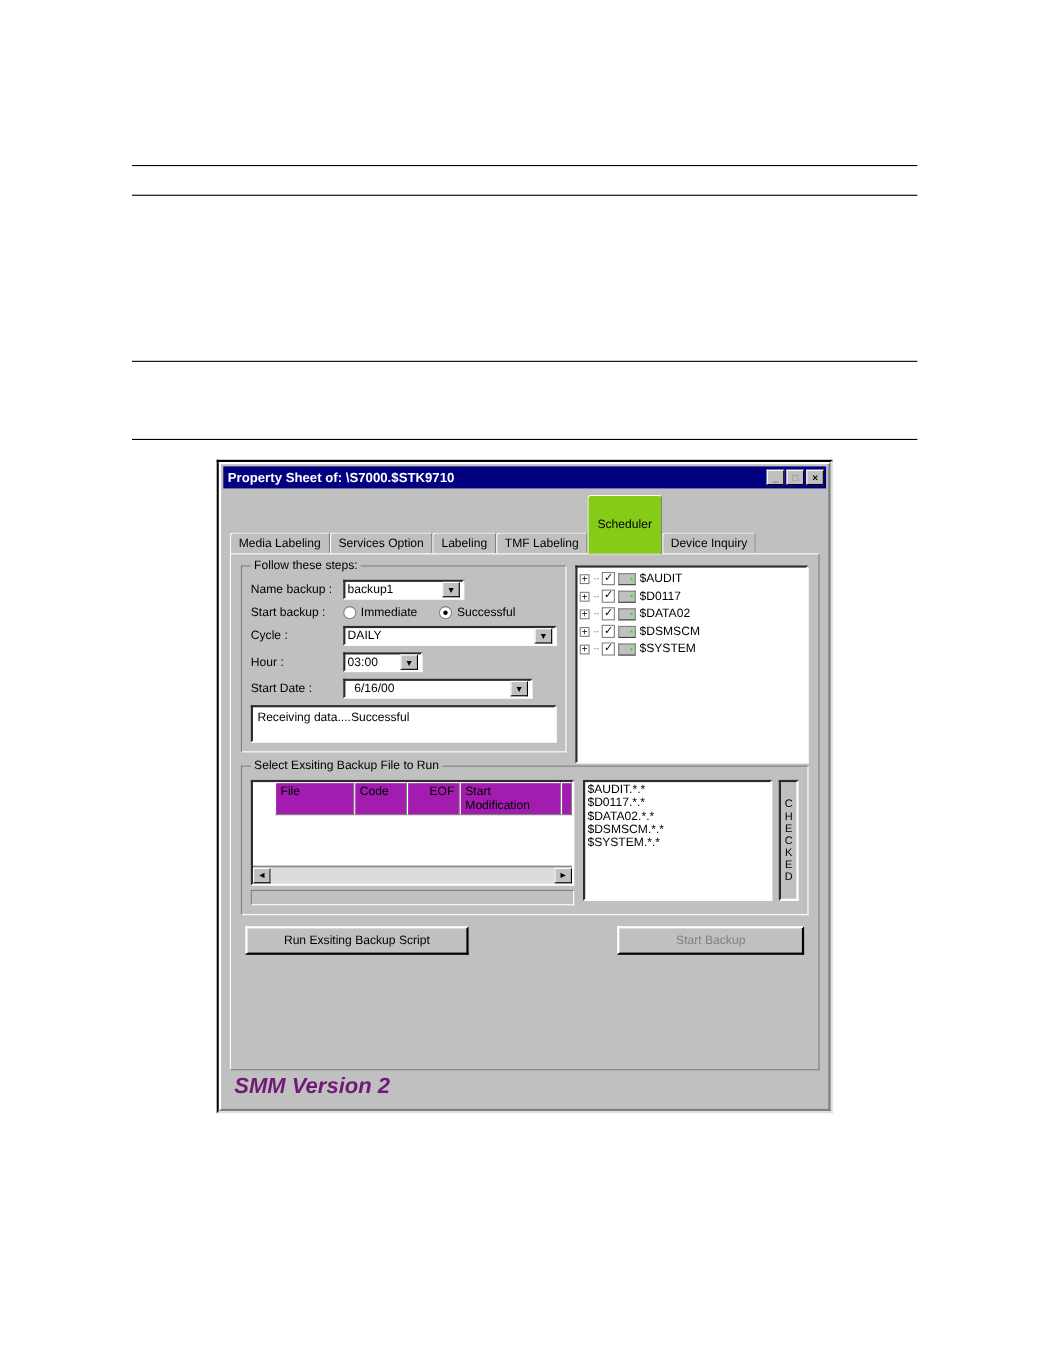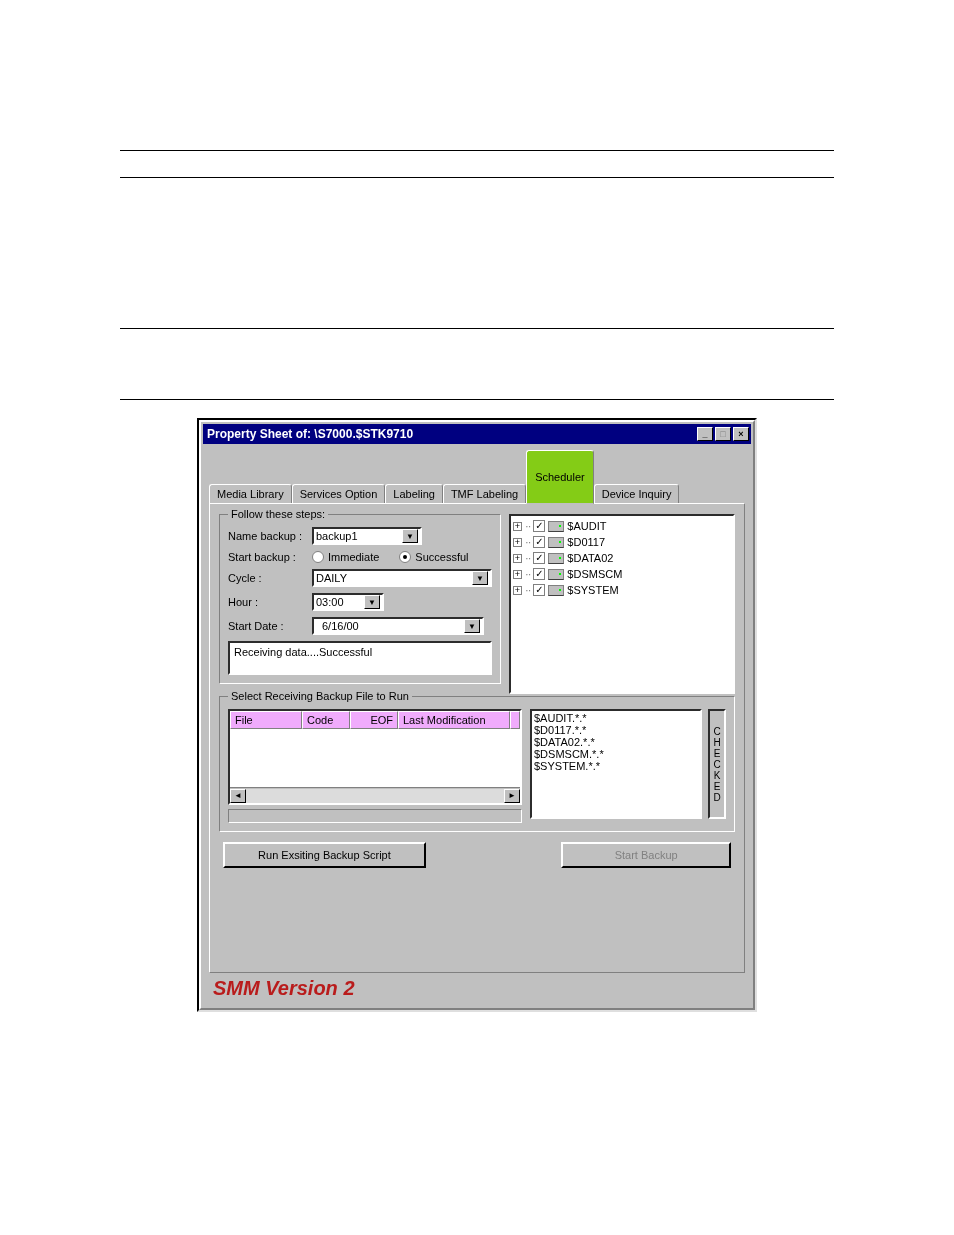--- a/index.html
+++ b/index.html
@@ -195,21 +195,21 @@
 
   .listview {
     background: #fff;
     border: 2px inset #fff;
     border-top-color: #808080;
     border-left-color: #808080;
     height: 96px;
     position: relative;
     display:flex; flex-direction:column;
   }
-  .lv-header { display: flex; background: #f0abfc; }
+  .lv-header { display: flex; background: #a21caf; margin-left: 20px; }
   .lv-col {
     border: 1px solid #fff;
     border-right-color: #808080;
     border-bottom-color: #808080;
     padding: 2px 4px;
     font-size: 11px;
   }
   .lv-body { flex:1; }
   .lv-scroll { display:flex; align-items:center; background:#c0c0c0; height:16px; border-top:1px solid #808080; }
   .scroll-btn {
@@ -243,21 +243,21 @@
 
   .footer-btns { display:flex; gap: 18px; margin-top: 3px; padding: 0 4px; }
   .footer-btns .btn { flex:1; padding: 5px 0; }
   .footer-btns .spacer { flex: 0.6; }
 
   .brand {
     font-family: Arial, sans-serif;
     font-size: 20px;
     font-weight: bold;
     font-style: italic;
-    color: #b91c1c;
+    color: #701a75;
     padding: 4px 2px 0 4px;
   }
 </style>
 </head>
 <body>
 
 <div class="page-frame">
   <div class="hrules">
     <div class="hr"></div>
     <div class="gap-sm"></div>
@@ -275,21 +275,21 @@
         <span class="title">Property Sheet of: \S7000.$STK9710</span>
         <div class="winbtns">
           <div class="winbtn">_</div>
           <div class="winbtn disabled">□</div>
           <div class="winbtn">×</div>
         </div>
       </div>
 
       <div class="client">
         <div class="tabs">
-          <div class="tab">Media Library</div>
+          <div class="tab">Media Labeling</div>
           <div class="tab">Services Option</div>
           <div class="tab">Labeling</div>
           <div class="tab">TMF Labeling</div>
           <div class="tab active">Scheduler</div>
           <div class="tab">Device Inquiry</div>
         </div>
 
         <div class="tabpanel">
           <div class="cols">
             <div class="leftcol">
@@ -313,21 +313,21 @@
                   </div>
                   <div style="width:8px"></div>
                   <div class="radio sel">
                     <span class="dot"></span>
                       <span>Successful</span>
                   </div>
                 </div>
 
                 <div class="row">
                   <span class="lbl">Cycle :</span>
-                  <div class="combo" style="width:180px">
+                  <div class="combo" style="width:194px">
                     <span>DAILY</span>
                     <div class="arrow">▼</div>
                   </div>
                 </div>
 
                 <div class="row">
                   <span class="lbl">Hour :</span>
                   <div class="combo" style="width:72px">
                     <span>03:00</span>
                     <div class="arrow">▼</div>
@@ -383,29 +383,29 @@
                     <span class="dots">··</span>
                     <span class="chk">✓</span>
                     <span class="drive-icon"></span>
                     <span>$SYSTEM</span>
                   </div>
                 </div>
             </div>
           </div>
 
           <div class="groupbox" style="margin-top:2px;">
-            <div class="legend">Select Receiving Backup File to Run</div>
+            <div class="legend">Select Exsiting Backup File to Run</div>
             <div style="display:flex; gap:8px;">
               <div style="flex:1.2;">
                 <div class="listview">
                   <div class="lv-header">
                     <div class="lv-col" style="width:72px">File</div>
                     <div class="lv-col" style="width:48px">Code</div>
                     <div class="lv-col" style="width:48px; text-align:right">EOF</div>
-                    <div class="lv-col" style="flex:1">Last Modification</div>
+                    <div class="lv-col" style="flex:1">Start Modification</div>
                     <div class="lv-col" style="width:10px"></div>
                   </div>
                   <div class="lv-body"></div>
                   <div class="lv-scroll">
                     <div class="scroll-btn">◄</div>
                     <div class="track"></div>
                     <div class="scroll-btn">►</div>
                   </div>
                 </div>
                 <div class="sunken-bar"></div>

